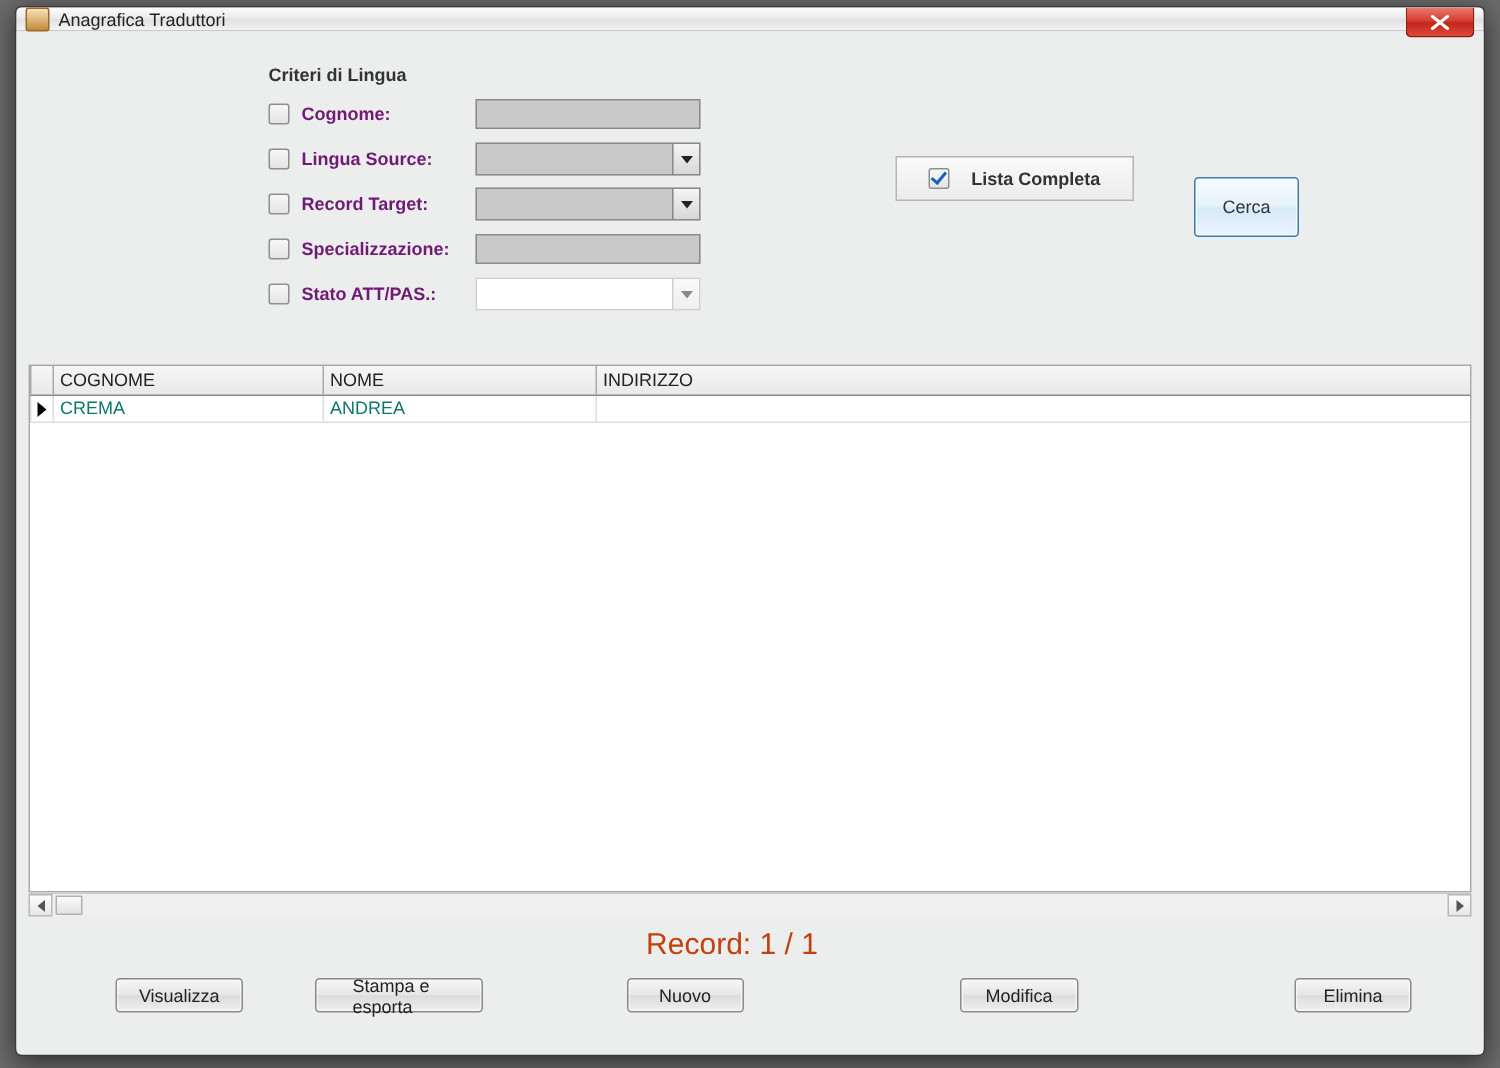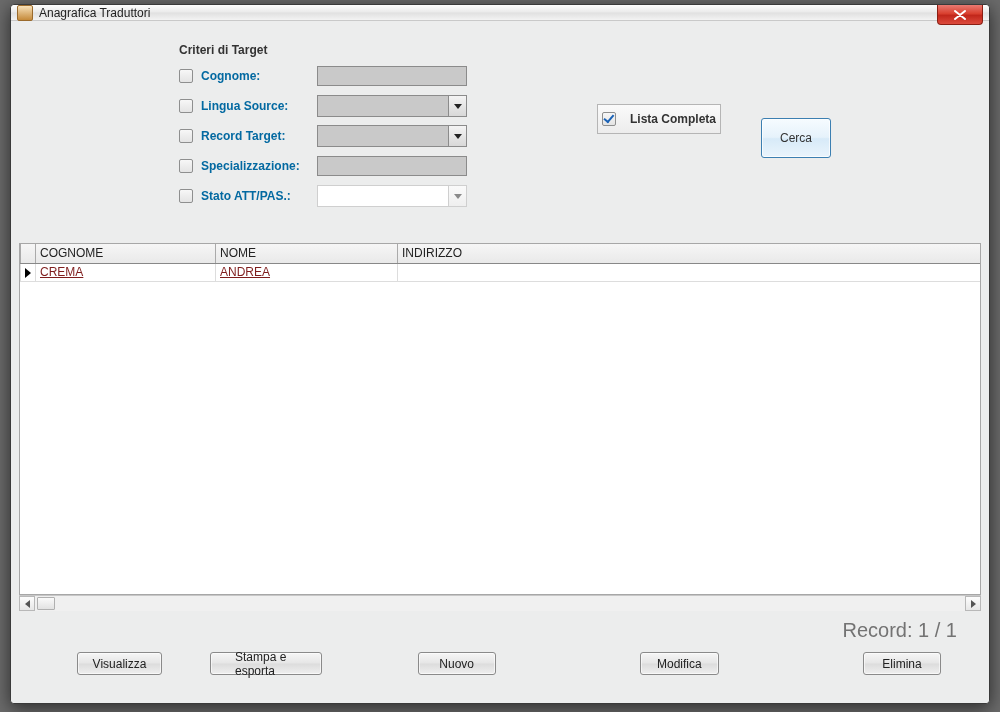--- a/index.html
+++ b/index.html
@@ -95,21 +95,21 @@
   .chk.checked::after {
     content:"";
     width: 8px; height: 4px;
     border-left: 2px solid #1a62b6;
     border-bottom: 2px solid #1a62b6;
     transform: rotate(-50deg) translate(1px,-1px);
   }
   .crit-label {
     font-weight: bold;
     width: 116px;
-    color: #0369a1;
+    color: #701a75;
   }
   .txt-input {
     width: 150px; height: 20px;
     background: #c9c9c9;
     border: 1px solid #8b8b8b;
   }
   .combo {
     width: 150px; height: 22px;
     background: #c9c9c9;
     border: 1px solid #8b8b8b;
@@ -136,21 +136,21 @@
     background: linear-gradient(#fafafa,#efefef);
     border-left: 1px solid #cfcfcf;
   }
   .combo.light .drop::after { border-top-color: #8a8a8a; }
   .right-panel {
     position: absolute;
     left: 430px; top: 46px;
     display: flex; align-items: center; gap: 40px;
   }
   .lista-box {
-    width: 124px; height: 30px;
+    width: 159px; height: 30px;
     border: 1px solid #b5b5b5;
     background: linear-gradient(#fafafa,#ececec);
     display:flex; align-items:center; justify-content:center;
     gap:6px;
   }
   .btn-cerca {
     width: 70px; height: 40px;
     border: 1px solid #3c7fb1;
     background: linear-gradient(#f6fbff,#e6f2fb 48%,#d7eaf8 52%,#eaf4fc);
     border-radius: 3px;
@@ -185,22 +185,21 @@
   .gh-cognome { width: 180px; }
   .gh-nome { width: 182px; }
   .gh-indirizzo { flex:1; border-right:none; }
   .grid-row {
     display:flex; height:18px;
     border-bottom: 1px solid #ddd;
   }
   .gr-cell {
     border-right:1px solid #ddd;
     padding: 1px 4px;
-    color:#7f1d1d;
-    text-decoration:underline;
+    color:#0f766e;
   }
   .gr-indicator {
     width:16px;
     border-left:1px solid #ddd;
     display:flex;align-items:center;justify-content:center;
   }
   .gr-indicator::after {
     content:""; width:0;height:0;
     border-top:5px solid transparent;
     border-bottom:5px solid transparent;
@@ -234,24 +233,24 @@
     border-top:4px solid transparent;border-bottom:4px solid transparent;
     border-left:5px solid #555;
   }
   .hscroll .thumb {
     position:absolute; left:18px; top:1px; width:18px; height:13px;
     background:linear-gradient(#fafafa,#e2e2e2);
     border:1px solid #b0b0b0;
     border-radius:1px;
   }
   .record-line {
-    text-align:right;
+    text-align:center;
     font-size: 20px;
     font-family: Arial, sans-serif;
-    color:#737373;
+    color:#c2410c;
     padding: 8px 24px 4px 0;
   }
   .bottom-bar {
     display:flex;
     padding: 6px 40px 10px 58px;
     gap: 48px;
   }
   .bottom-bar .spacer { flex:1; }
   .bottom-bar .gap-large { width: 74px; }
   .btn {
@@ -278,21 +277,21 @@
         <svg viewBox="0 0 12 10">
           <path d="M1 1 L11 9 M11 1 L1 9" stroke="#fff" stroke-width="2" stroke-linecap="round"></path>
         </svg>
       </div>
     </div>
   </div>
 
   <div class="client">
 
     <div class="criteria-group">
-      <div class="criteria-title">Criteri di Target</div>
+      <div class="criteria-title">Criteri di Lingua</div>
 
       <div class="criteria-row">
         <span class="chk"></span>
         <span class="crit-label">Cognome:</span>
         <span class="txt-input"></span>
       </div>
 
       <div class="criteria-row">
         <span class="chk"></span>
         <span class="crit-label">Lingua Source:</span>

